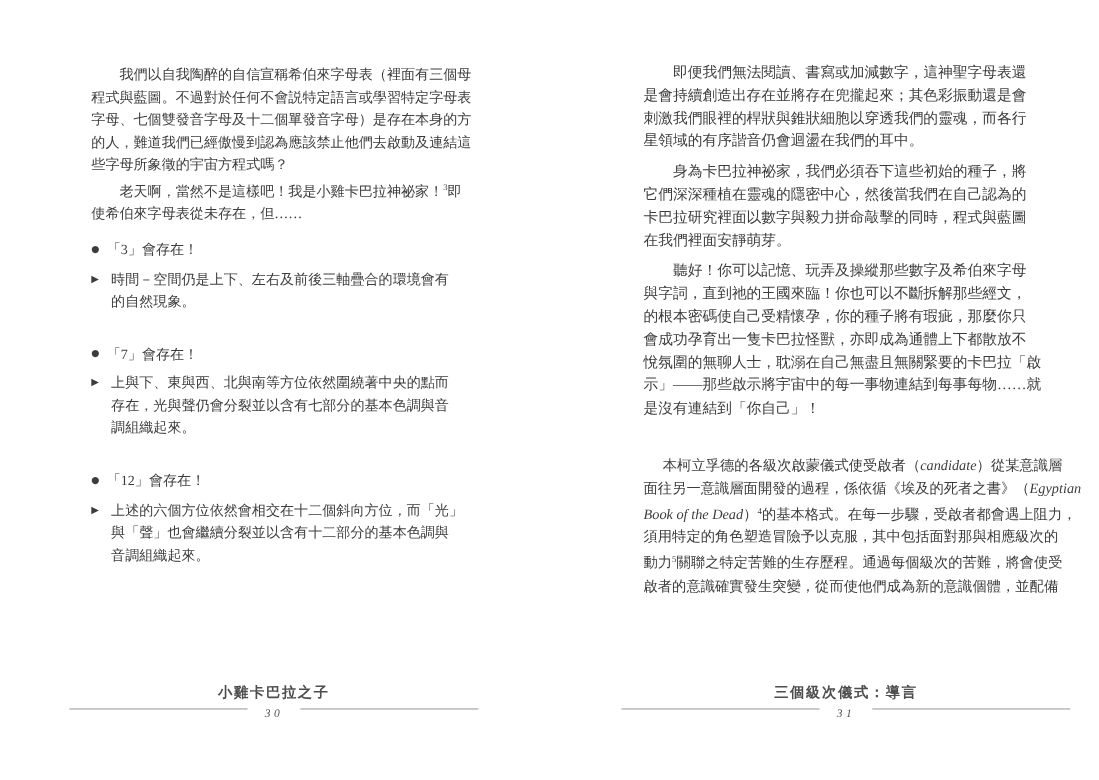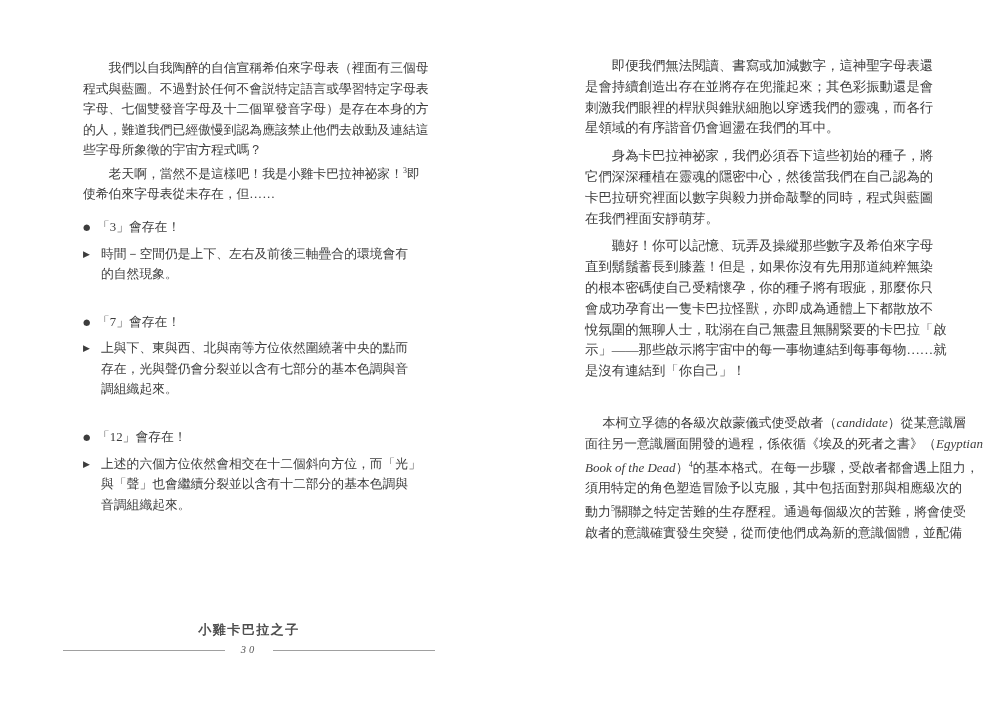--- a/index.html
+++ b/index.html
@@ -61,21 +61,21 @@
     text-align: center;
   }
   .footer-title {
     font-size: 13px;
     color: #4e4e4e;
     letter-spacing: 1.5px;
     font-weight: bold;
   }
   .footer-rule {
     display: flex;
-    align-items: center;
+    align-items: flex-start;
     margin-top: 5px;
     font-family: Liberation Serif, serif;
   }
   .rule-line {
     flex: 1;
     height: 0;
     border-top: 1px solid #a0a0a0;
   }
   .page-number {
     font-style: italic;
@@ -153,31 +153,39 @@
           <div class="line">星領域的有序諧音仍會迴盪在我們的耳中。</div>
         </div>
         <div class="block para">
           <div class="line first">身為卡巴拉神祕家，我們必須吞下這些初始的種子，將</div>
           <div class="line">它們深深種植在靈魂的隱密中心，然後當我們在自己認為的</div>
           <div class="line">卡巴拉研究裡面以數字與毅力拼命敲擊的同時，程式與藍圖</div>
           <div class="line">在我們裡面安靜萌芽。</div>
         </div>
         <div class="block para">
           <div class="line first">聽好！你可以記憶、玩弄及操縱那些數字及希伯來字母</div>
-          <div class="line">直到鬍鬚蓄長到膝蓋！但是，如果你沒有先用那道純粹無染</div>
+          <div class="line">與字詞，直到祂的王國來臨！你也可以不斷拆解那些經文，</div>
           <div class="line">的根本密碼使自己受精懷孕，你的種子將有瑕疵，那麼你只</div>
           <div class="line">會成功孕育出一隻卡巴拉怪獸，亦即成為通體上下都散放不</div>
           <div class="line">悅氛圍的無聊人士，耽溺在自己無盡且無關緊要的卡巴拉「啟</div>
           <div class="line">示」——那些啟示將宇宙中的每一事物連結到每事每物……就</div>
           <div class="line">是沒有連結到「你自己」！</div>
         </div>
         <div class="block intro">
           <div class="line first">本柯立孚德的各級次啟蒙儀式使受啟者（<span class="it">candidate</span>）從某意識層</div>
           <div class="line">面往另一意識層面開發的過程，係依循《埃及的死者之書》（<span class="it">Egyptian</span></div>
           <div class="line"><span class="it">Book of the Dead</span>）<span class="sup">4</span>的基本格式。在每一步驟，受啟者都會遇上阻力，</div>
           <div class="line">須用特定的角色塑造冒險予以克服，其中包括面對那與相應級次的</div>
           <div class="line">動力<span class="sup">5</span>關聯之特定苦難的生存歷程。通過每個級次的苦難，將會使受</div>
           <div class="line">啟者的意識確實發生突變，從而使他們成為新的意識個體，並配備</div>
         </div>
       </div>
+    <footer class="footer">
+      <div class="footer-title">三個級次儀式：導言</div>
+      <div class="footer-rule">
+        <span class="rule-line"></span>
+        <span class="page-number">31</span>
+        <span class="rule-line"></span>
+      </div>
+    </footer>
   </section>
 
 </div>
 
 </body></html>

